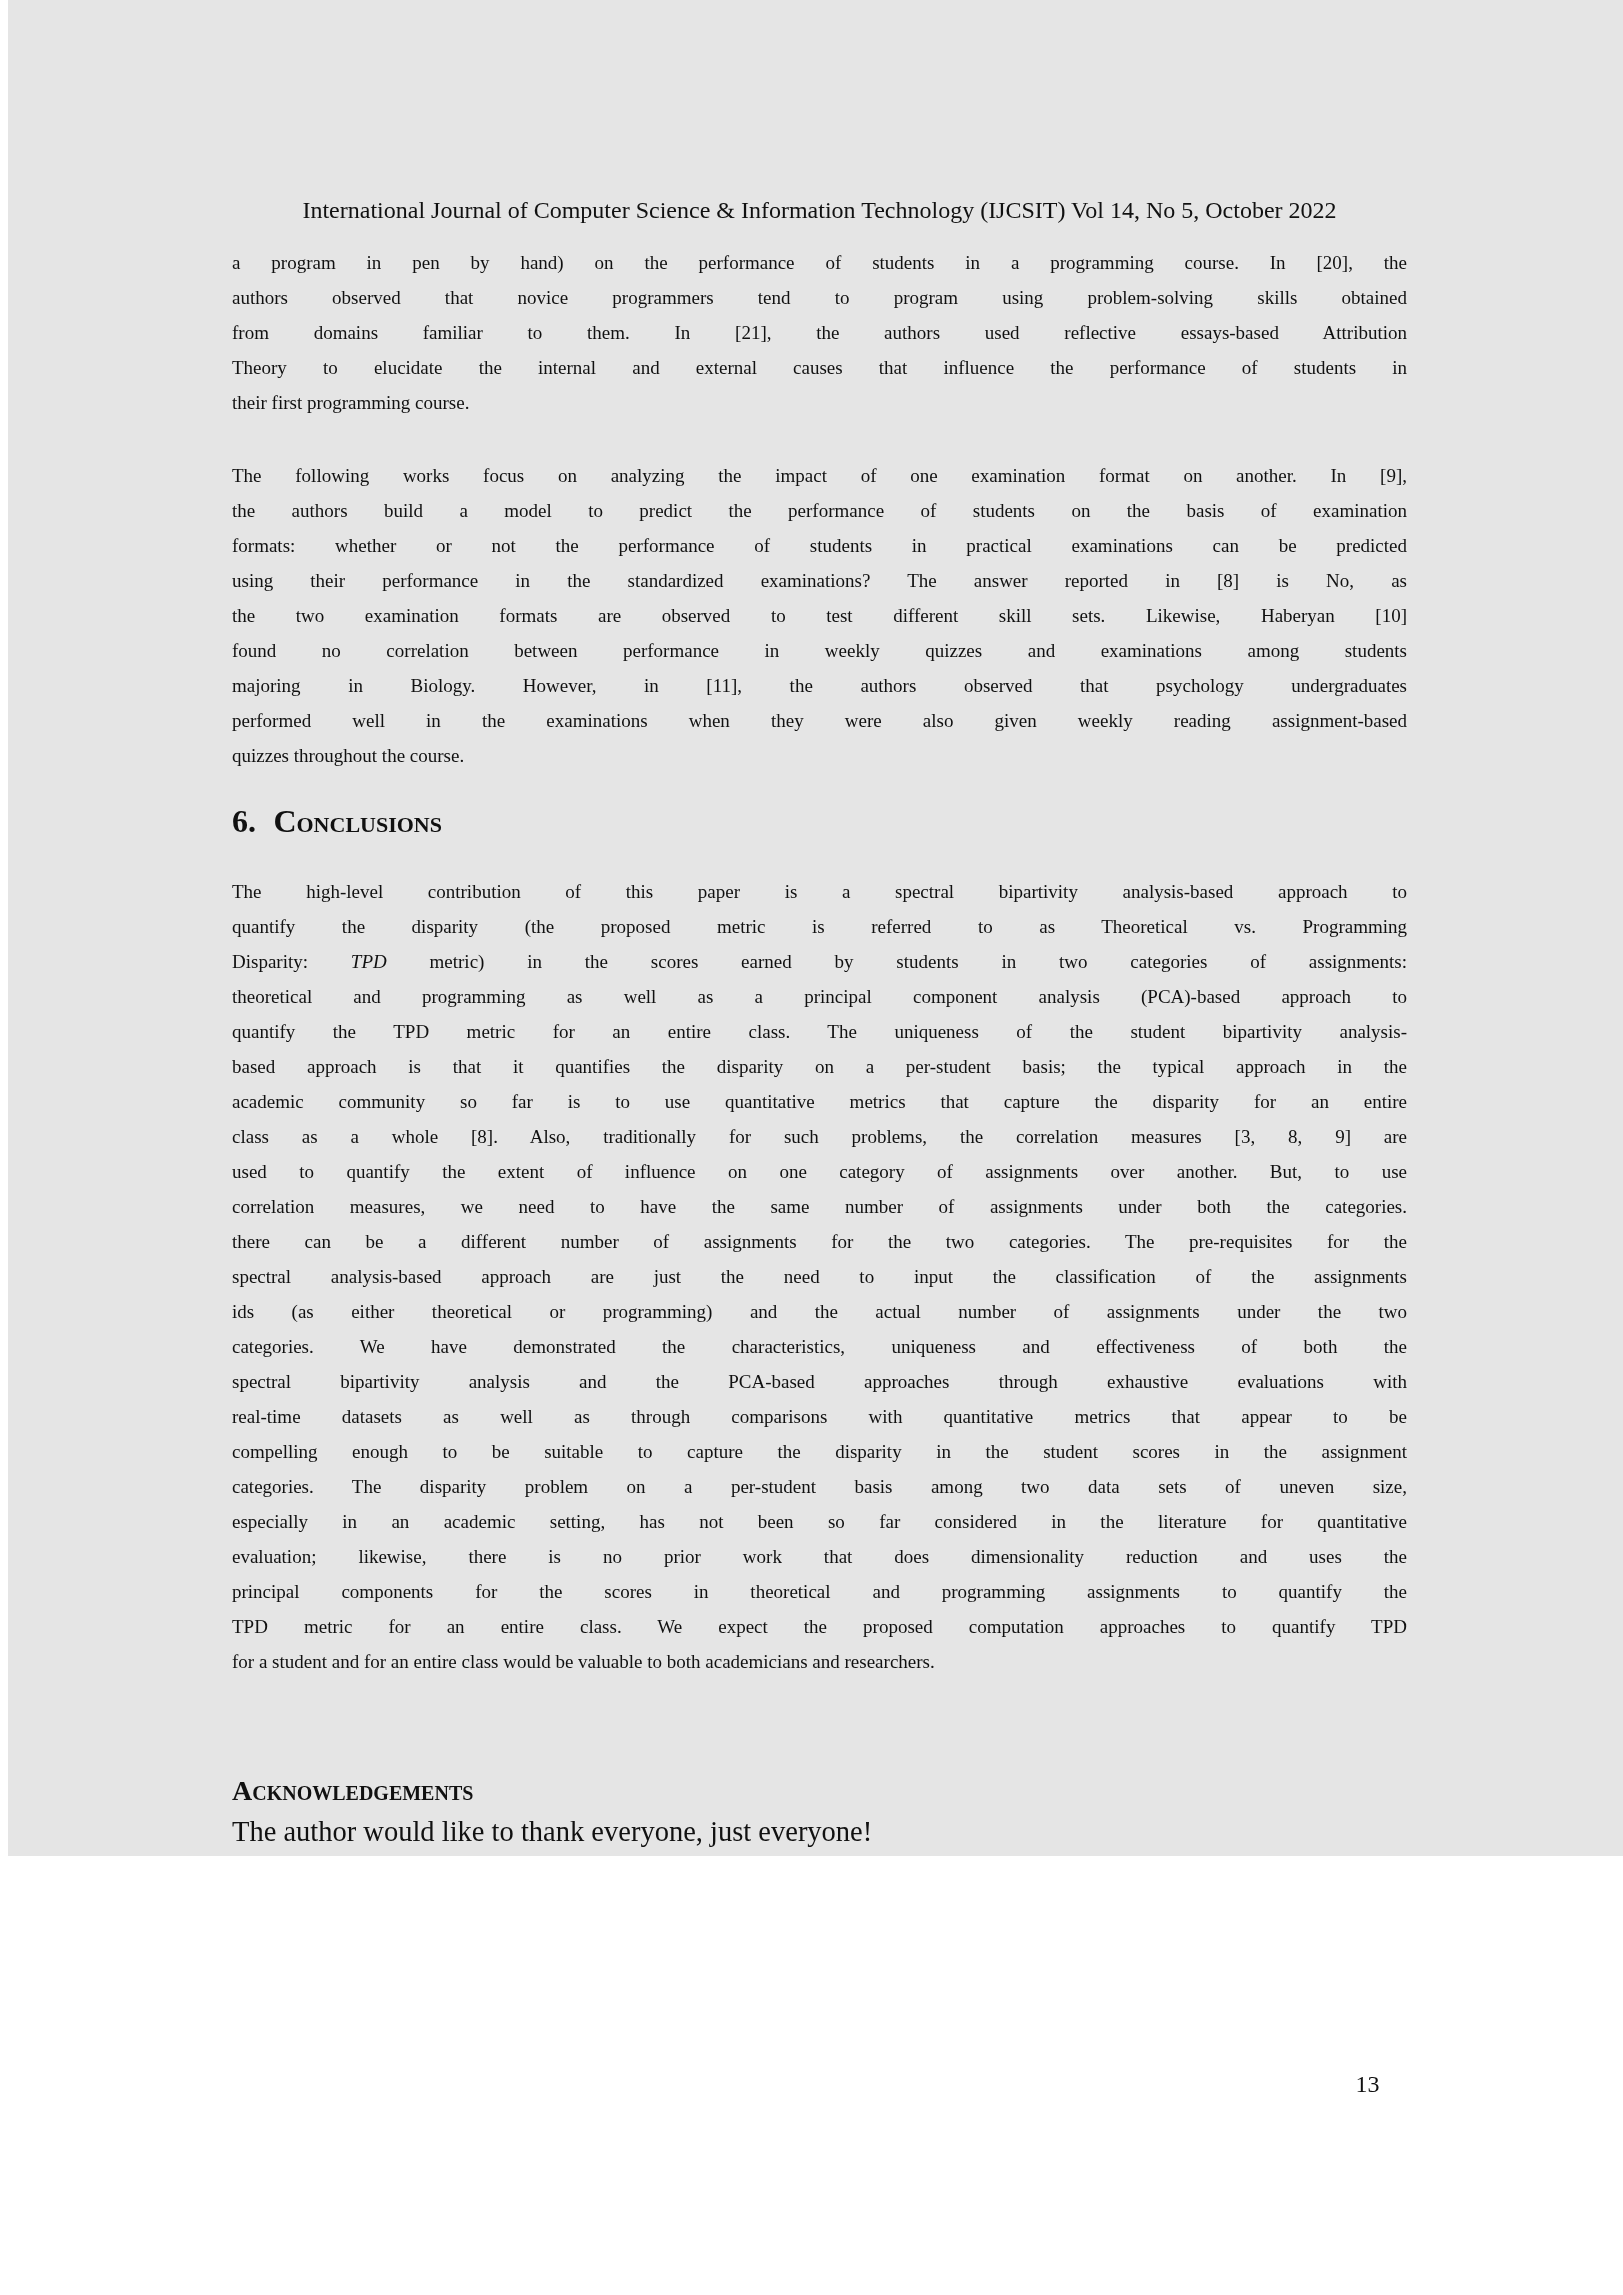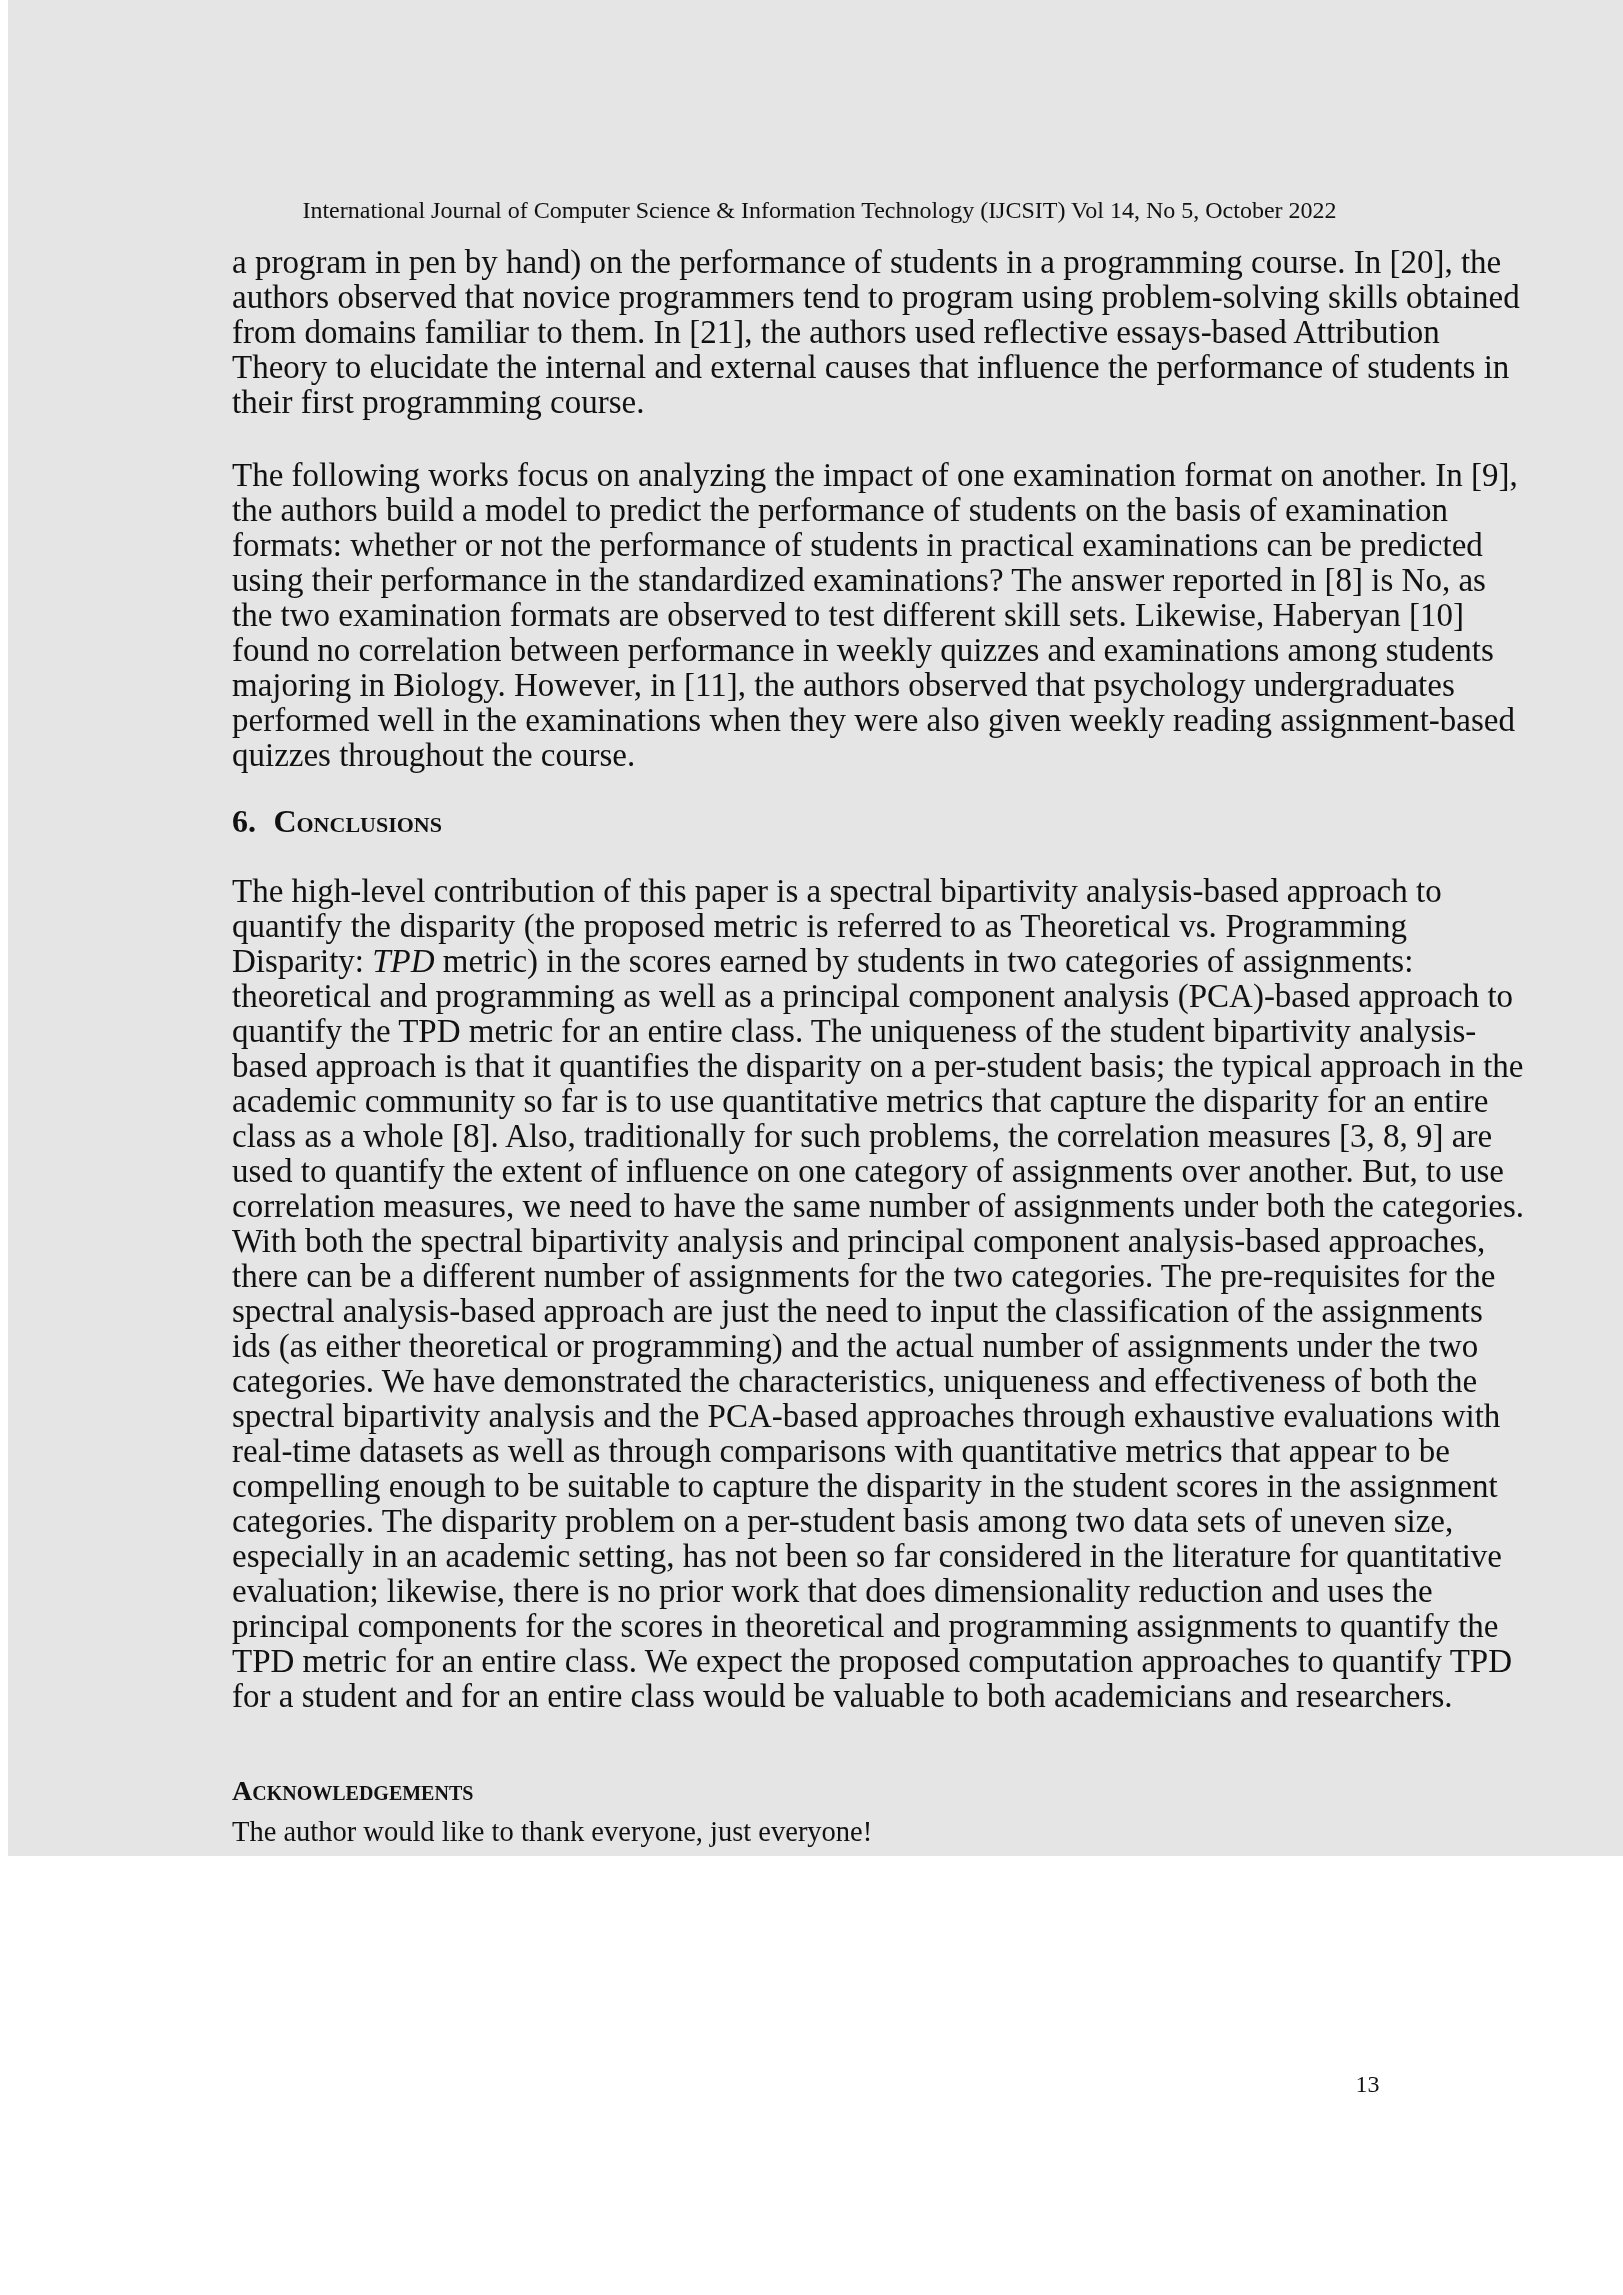--- a/index.html
+++ b/index.html
@@ -1,21 +1,21 @@
 <!DOCTYPE html>
 <html style="font-size:12.7px"><head>
 <meta charset="utf-8">
 <style>
   html, body { margin: 0; padding: 0; background: #ffffff; }
   body { width: 1623px; height: 2295px; position: relative; overflow: hidden;
          font-family: "Liberation Serif", "DejaVu Serif", serif; color: #111; }
   .page { position: absolute; left: 8px; top: 0; width: 1623px; height: 1856px; background: #e5e5e5; }
   .running-header { position: absolute; left: 224px; width: 1175px; top: 196px; text-align: center;
          font-size: 24px; line-height: 28.5px; white-space: nowrap; }
-  .block { position: absolute; left: 224px; width: 1175px; font-size: 33px; }
+  .block { position: absolute; left: 224px; width: 1175px; font-size: 19px; }
   .line { height: 35px; line-height: 35px; white-space: nowrap; text-align: justify; text-align-last: justify; }
   .line.last { text-align-last: left; }
   .section-heading { position: absolute; left: 224px; top: 802px; font-size: 32px; font-weight: bold;
          font-variant: small-caps; line-height: 38px; white-space: nowrap; }
   .section-heading .num { margin-right: 17.4px; }
   .ack-heading { position: absolute; left: 224px; top: 1744px; font-size: 28px; font-weight: bold;
          font-variant: small-caps; line-height: 28.5px; white-space: nowrap; margin-top: 33px; }
   .ack-text { position: absolute; left: 224px; top: 1814px; font-size: 28.5px; line-height: 35px; white-space: nowrap; }
   .page-number { position: absolute; left: 1320px; width: 79px; top: 2070px; text-align: center;
          font-size: 24px; line-height: 28.5px; }
@@ -56,21 +56,20 @@
     <div class="line">The high-level contribution of this paper is a spectral bipartivity analysis-based approach to</div>
     <div class="line">quantify the disparity (the proposed metric is referred to as Theoretical vs. Programming</div>
     <div class="line"><span>Disparity: </span><em>TPD</em><span> metric) in the scores earned by students in two categories of assignments:</span></div>
     <div class="line">theoretical and programming as well as a principal component analysis (PCA)-based approach to</div>
     <div class="line">quantify the TPD metric for an entire class. The uniqueness of the student bipartivity analysis-</div>
     <div class="line">based approach is that it quantifies the disparity on a per-student basis; the typical approach in the</div>
     <div class="line">academic community so far is to use quantitative metrics that capture the disparity for an entire</div>
     <div class="line">class as a whole [8]. Also, traditionally for such problems, the correlation measures [3, 8, 9] are</div>
     <div class="line">used to quantify the extent of influence on one category of assignments over another. But, to use</div>
     <div class="line">correlation measures, we need to have the same number of assignments under both the categories.</div>
-    <div class="line">With both the spectral bipartivity analysis and principal component analysis-based approaches,</div>
     <div class="line">there can be a different number of assignments for the two categories. The pre-requisites for the</div>
     <div class="line">spectral analysis-based approach are just the need to input the classification of the assignments</div>
     <div class="line">ids (as either theoretical or programming) and the actual number of assignments under the two</div>
     <div class="line">categories. We have demonstrated the characteristics, uniqueness and effectiveness of both the</div>
     <div class="line">spectral bipartivity analysis and the PCA-based approaches through exhaustive evaluations with</div>
     <div class="line">real-time datasets as well as through comparisons with quantitative metrics that appear to be</div>
     <div class="line">compelling enough to be suitable to capture the disparity in the student scores in the assignment</div>
     <div class="line">categories. The disparity problem on a per-student basis among two data sets of uneven size,</div>
     <div class="line">especially in an academic setting, has not been so far considered in the literature for quantitative</div>
     <div class="line">evaluation; likewise, there is no prior work that does dimensionality reduction and uses the</div>

